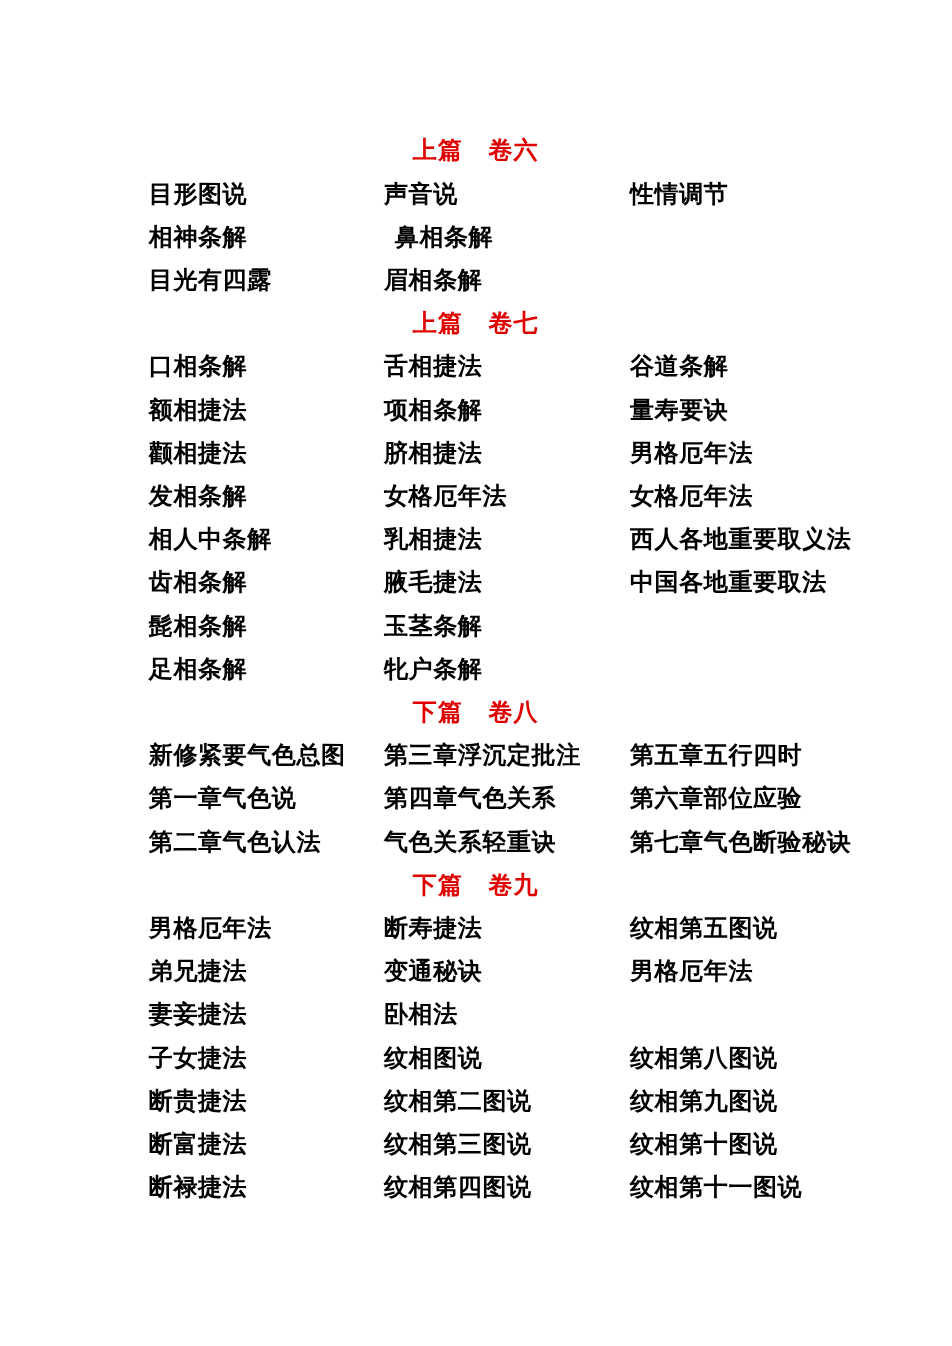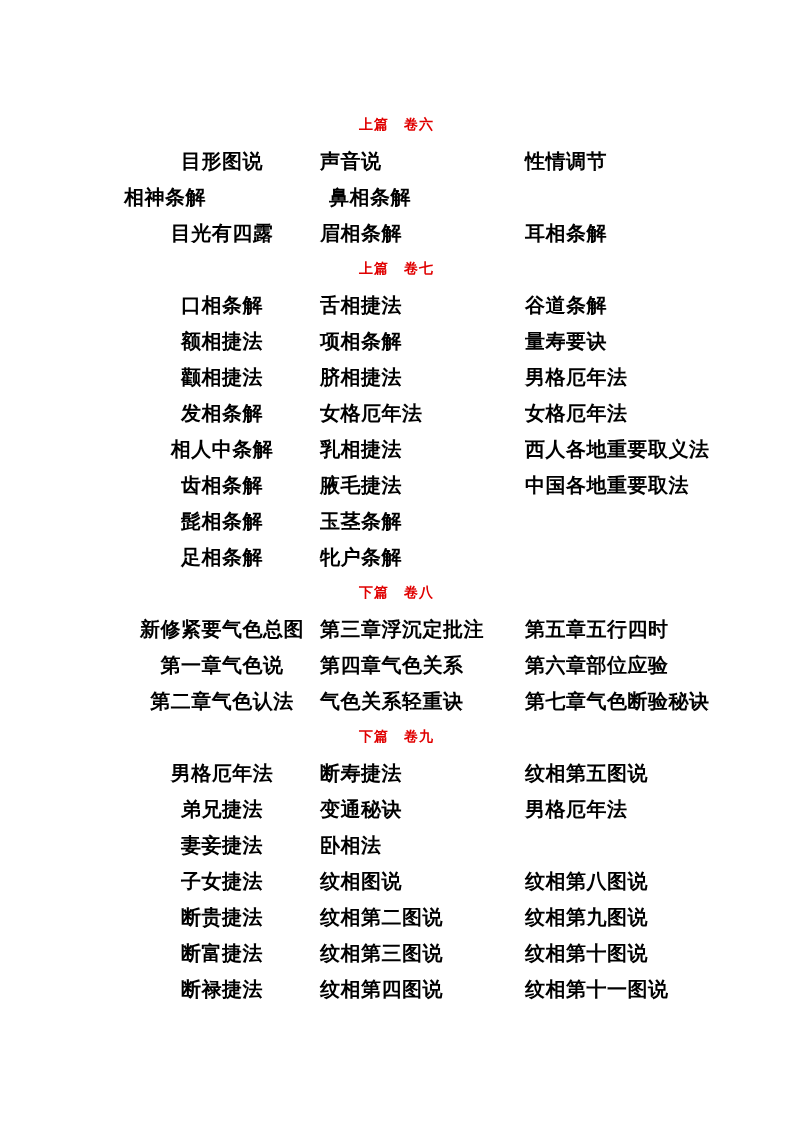--- a/index.html
+++ b/index.html
@@ -26,31 +26,31 @@
   .line {
     height: 36px;
     display: flex;
     align-items: center;
   }
   .section-title-line {
     justify-content: center;
   }
   .section-title {
     color: var(--accent, #e00000);
-    font-size: 14px;
+    font-size: 20px;
     letter-spacing: 1px;
     white-space: pre;
   }
   .toc-row {
     padding-left: 124px;
     font-size: 20px;
     letter-spacing: 0.5px;
   }
   .cell { display: block; white-space: nowrap; }
-  .c1 { width: 196px; flex: 0 0 196px; text-align: center; }
+  .c1 { width: 196px; flex: 0 0 196px; }
   .c2 { width: 205px; flex: 0 0 205px; }
   .c3 { flex: 1 1 auto; }
 </style>
 </head>
 <body>
 
 <div class="page" style="--bg: #ffffff; --fg: #000000; --accent: #e00000;">
   <div class="toc">
   <div>
     <div class="line section-title-line">
@@ -64,21 +64,20 @@
   </div>
 
   <div class="line toc-row">
     <span class="cell c2">相神条解</span>
     <span class="cell c3">鼻相条解</span>
   </div>
 
   <div class="line toc-row">
     <span class="cell c1">目光有四露</span>
     <span class="cell c2">眉相条解</span>
-    <span class="cell c3">耳相条解</span>
   </div>
 </div>
   </div>
 
   <div>
     <div class="line section-title-line">
       <span class="section-title">上篇　卷七</span>
     </div>
     <div>
   <div class="line toc-row">

